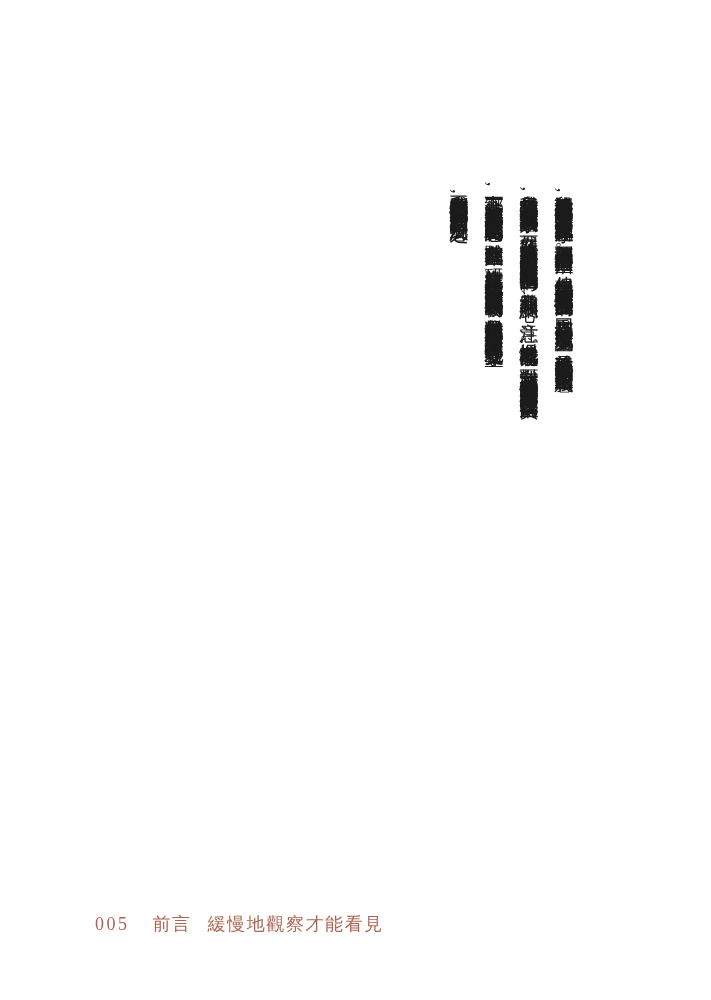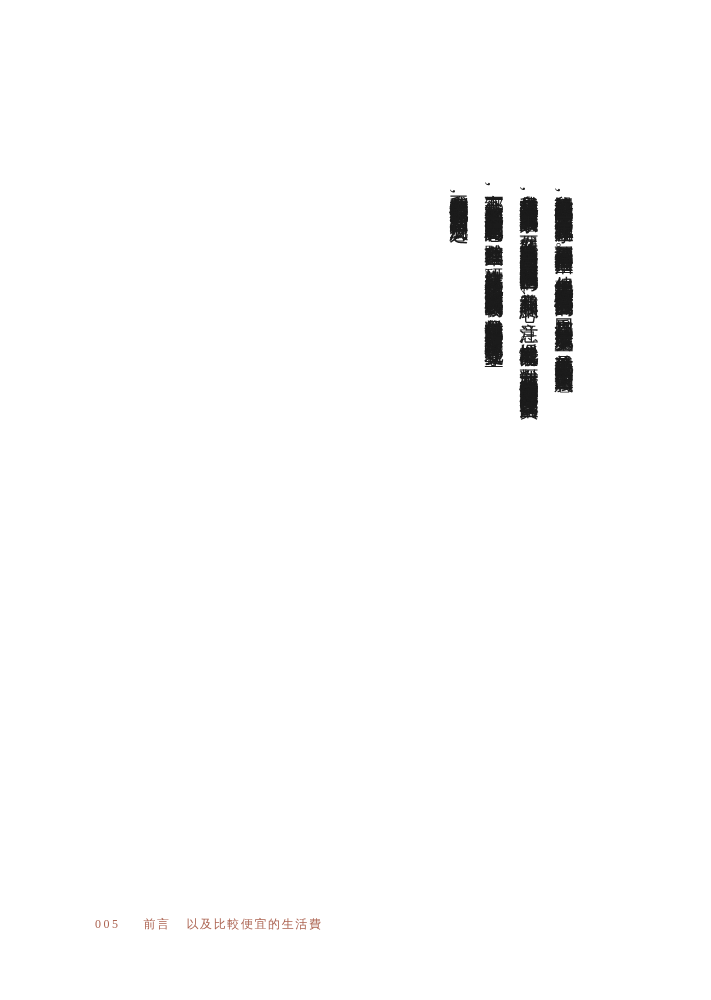--- a/index.html
+++ b/index.html
@@ -33,21 +33,21 @@
     padding: 0;
     text-indent: 39px;          
   }
   .footer {
     position: absolute;
     left: 95px;
     top: 914px;
     display: flex;
     align-items: baseline;
     color: #ad6553;
-    font-size: 12px;
+    font-size: 18px;
     line-height: 20px;
   }
   .footer .page-num {
     letter-spacing: 2.5px;
   }
   .footer .chapter {
     margin-left: 23px;
     letter-spacing: 1.5px;
   }
   .footer .title {
@@ -63,16 +63,16 @@
   <div class="text-area">
     <p>這段話的意思並不是告訴我們,想過濾出生活的精華,就要在森林裡蓋一間小屋。梭羅去瓦爾登湖的理由適用於任何一種生活。他想毫無保留地品嘗人生,想把所有經驗與情感都徹底變成自己的。因爲一切都是生活,所以成功或失敗並不重要。這就是他汲取人生精華的方式,爲自己的人生創造出意義。</p>
     <p>我也想品嘗我人生的精華,我想發現屬於自己的意義與故事。然而,了解什麼才是「自己的風格」是相當費功夫的工作,宇宙中只有我一個人在關注並尋找這種生活的獨特、意義和樂趣,要細心、注意、緩慢地觀察才能看見。對我而言,鄉下代表了能盡情享受這種想法的充足空間與時間,以及比較便宜的生活費。</p>
     <p>在鄉下,我喜歡一大片土地幾乎閒置的樣子,看到這個景象就感覺心胸開闊。雖然我會整理菜園、研究森林生態,也吃原住民才會採集的植物,但我並沒有大規模的農耕或飼養動物。我對住家只做最低限度的管理,讓住家不受野生環境侵擾,安靜地享受孤立。</p>
     <p>我不會特別和鄰居們交流或找事忙,只和家人們閒話家常,沉浸於幻想之</p>
   </div>
 
   <div class="footer">
     <span class="page-num">005</span>
     <span class="chapter">前言</span>
-    <span class="title">以及比較便宜的生活費</span>
+    <span class="title">緩慢地觀察才能看見</span>
   </div>
 
 </div>
 
 </body></html>

